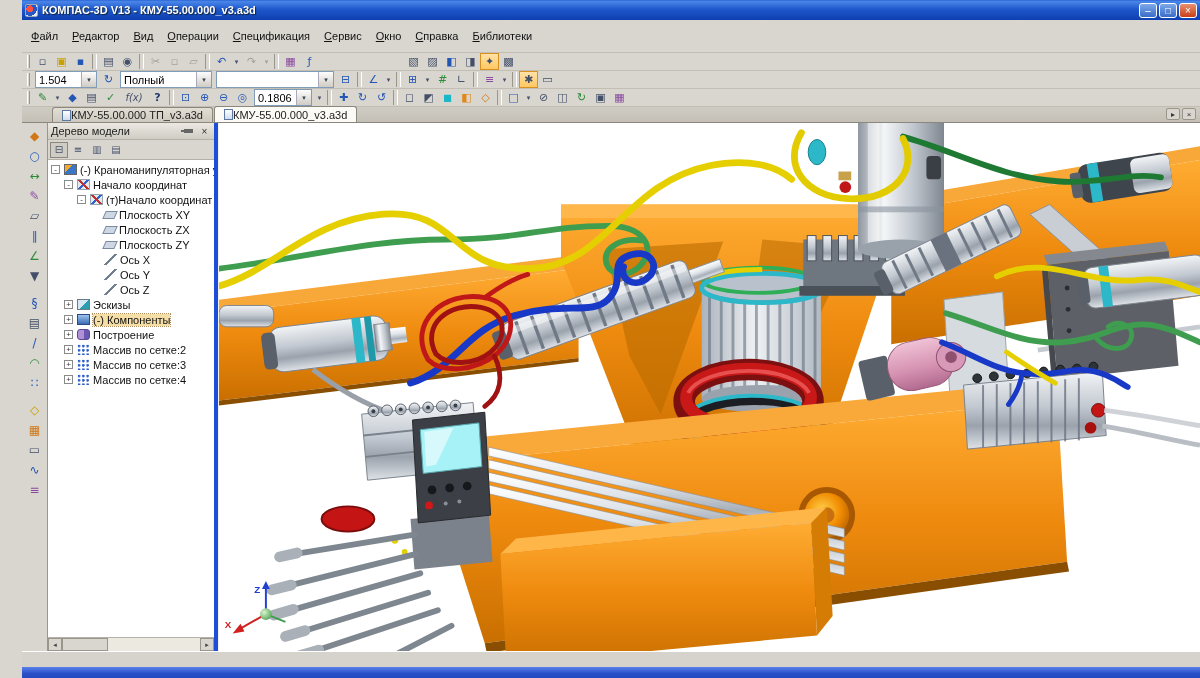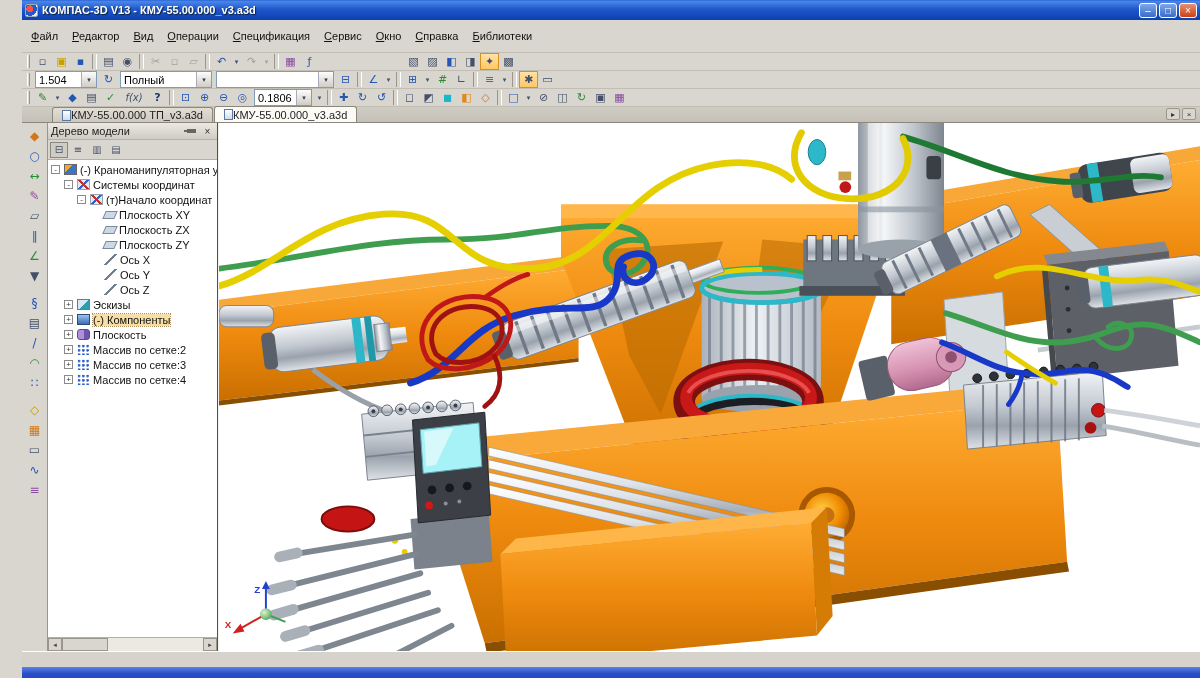--- a/index.html
+++ b/index.html
@@ -56,21 +56,21 @@
 
   
   .main { flex:1; display:flex; min-height:0; }
   .left-toolbar { width:26px; background:#d9d6cf; border-right:1px solid #9a968c; display:flex; flex-direction:column; align-items:center; padding-top:3px; }
   .ltbtn { width:20px; height:20px; display:flex; align-items:center; justify-content:center; flex:none;
     font-family:"DejaVu Sans",sans-serif; font-size:12px; color:#44506a; }
   .ltbtn.mt { margin-top:7px; }
   .ltbtn.c-b{color:#2456b4;} .ltbtn.c-g{color:#2e8b3a;} .ltbtn.c-o{color:#d07818;} .ltbtn.c-m{color:#8a4aa0;} .ltbtn.c-y{color:#c8a000;}
 
   
-  .tree-panel { width:170px; background:#7dd3fc; border-right:1px solid #1d4ed8; display:flex; flex-direction:column; }
+  .tree-panel { width:170px; background:#7dd3fc; border-right:4px solid #1d4ed8; display:flex; flex-direction:column; }
   .tp-header { height:17px; background:linear-gradient(#ece9e2,#cfccc4); border-bottom:1px solid #b5b1a7;
     display:flex; align-items:center; padding:0 3px; color:#222; }
   .tp-header .tp-title { flex:1; }
   .pin { width:9px; height:4px; background:#666; margin-right:5px; position:relative; }
   .pin::after { content:""; position:absolute; left:-3px; top:1px; width:3px; height:2px; background:#666; }
   .tp-close { width:13px; height:13px; text-align:center; line-height:11px; font-size:10px; color:#333;
     border:1px solid transparent; }
   .tp-toolbar { height:20px; background:#d9d6cf; border-bottom:1px solid #b5b1a7; display:flex; align-items:center; padding-left:2px; gap:1px; }
   .tpbtn { width:18px; height:16px; display:flex; align-items:center; justify-content:center;
     font-family:"DejaVu Sans",sans-serif; font-size:10px; color:#44506a; }
@@ -310,21 +310,21 @@
       <div class="tree">
 
       <div class="trow lvl0 ic-root">
             <span class="exp">-</span>
             <span class="ti"></span>
             <span class="tlabel">(-) Краноманипуляторная ус</span>
           </div>
           <div class="trow lvl1 ic-csys">
             <span class="exp">-</span>
             <span class="ti"></span>
-            <span class="tlabel">Системы координат</span>
+            <span class="tlabel">Начало координат</span>
           </div>
           <div class="trow lvl2 ic-origin">
             <span class="exp">-</span>
             <span class="ti"></span>
             <span class="tlabel">(т)Начало координат</span>
           </div>
           <div class="trow lvl3 ic-plane">
             <span class="exp"></span>
             <span class="ti"></span>
             <span class="tlabel">Плоскость XY</span>
@@ -360,21 +360,21 @@
             <span class="tlabel">Эскизы</span>
           </div>
           <div class="trow lvl1 ic-comp sel">
             <span class="exp">+</span>
             <span class="ti"></span>
             <span class="tlabel">(-) Компоненты</span>
           </div>
           <div class="trow lvl1 ic-mate">
             <span class="exp">+</span>
             <span class="ti"></span>
-            <span class="tlabel">Плоскость</span>
+            <span class="tlabel">Построение</span>
           </div>
           <div class="trow lvl1 ic-array">
             <span class="exp">+</span>
             <span class="ti"></span>
             <span class="tlabel">Массив по сетке:2</span>
           </div>
           <div class="trow lvl1 ic-array">
             <span class="exp">+</span>
             <span class="ti"></span>
             <span class="tlabel">Массив по сетке:3</span>

